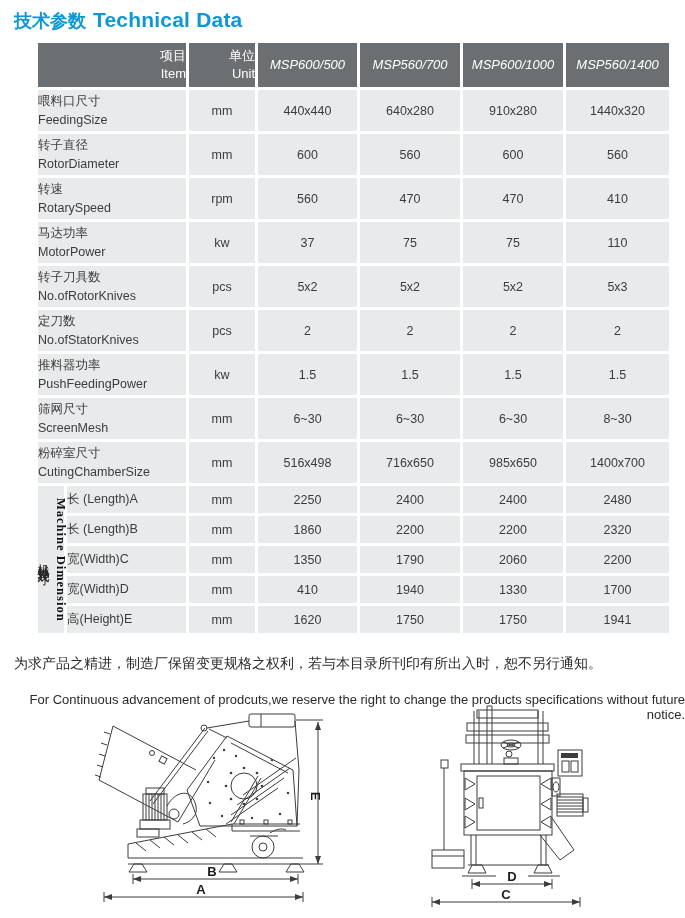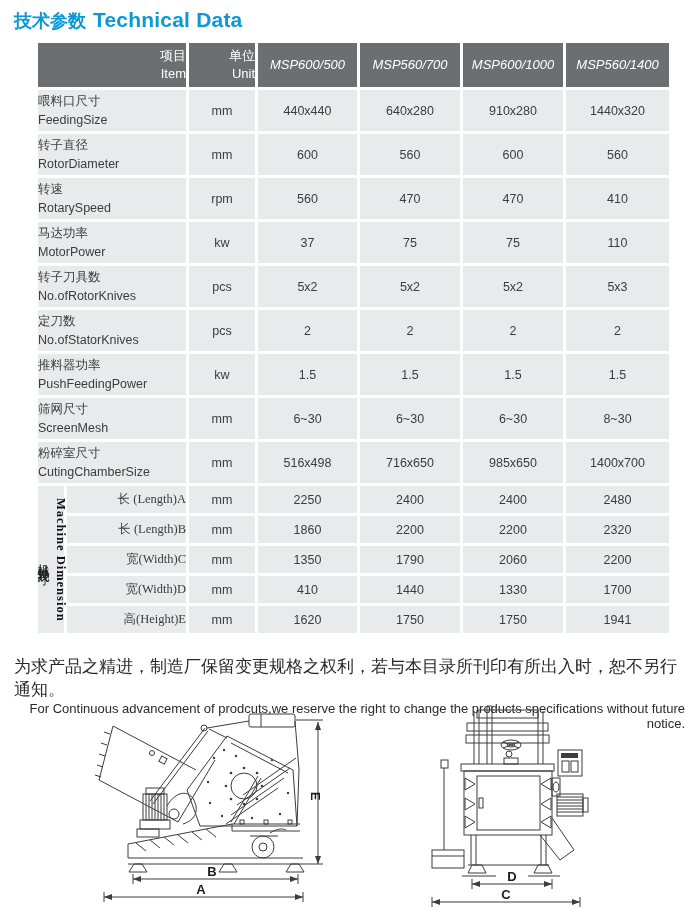--- a/index.html
+++ b/index.html
@@ -18,30 +18,30 @@
              font-size:12.5px;color:#3c3c3c;}
   table.spec thead th{background:#6b6f72;color:#fff;font-weight:normal;height:44px;
              font-size:13px;line-height:1.35;}
   th.h-item{text-align:right;padding-left:10px;}
   th.h-unit{text-align:right;}
   th.h-model{text-align:center;font-style:italic;}
   tr.spec-row td{height:41px;}
   td.spec-label{text-align:left;padding-left:9px;line-height:1.45;font-size:12.5px;}
   td.unit,td.val{text-align:center;font-size:13px;color:#333;}
   tr.dim-row td{height:27px;}
-  td.dim-label{text-align:right;padding-left:20px;font-size:13px;font-family:Liberation Serif, serif;}
+  td.dim-label{text-align:left;padding-left:20px;font-size:13px;}
   td.v-cell{vertical-align:middle;}
   .v-wrap{display:flex;flex-direction:row;justify-content:center;align-items:center;gap:1px;height:100%;}
   .v-zh{writing-mode:vertical-rl;text-orientation:upright;font-size:12px;letter-spacing:2px;color:#222;}
   .v-en{writing-mode:vertical-rl;text-orientation:mixed;font-family:"Liberation Serif",serif;
         font-weight:bold;font-size:12.5px;letter-spacing:1px;color:#111;}
 
   
   .footer{position:absolute;left:14px;top:655px;color:#2a2a2a;}
-  .f-zh{font-size:17px;margin-bottom:0;}
+  .f-zh{font-size:14px;margin-bottom:19px;}
   .f-en{font-size:13px;text-align:right;}
 
   
   svg.drawings{position:absolute;left:0;top:698px;}
   .ln{stroke:#3c3c3c;stroke-width:1;fill:none;}
   .fillk{fill:#3c3c3c;stroke:none;}
   .dim-letter{font-family:"Liberation Sans",sans-serif;font-weight:bold;font-size:13px;fill:#1c1c1c;}
 </style>
 </head>
 <body>
@@ -206,21 +206,21 @@
           <td class="unit">mm</td>
           <td class="val">1350</td>
           <td class="val">1790</td>
           <td class="val">2060</td>
           <td class="val">2200</td>
         </tr>
         <tr class="dim-row">
           <td class="dim-label">宽(Width)D</td>
           <td class="unit">mm</td>
           <td class="val">410</td>
-          <td class="val">1440</td>
+          <td class="val">1940</td>
           <td class="val">1330</td>
           <td class="val">1700</td>
         </tr>
         <tr class="dim-row">
           <td class="dim-label">高(Height)E</td>
           <td class="unit">mm</td>
           <td class="val">1620</td>
           <td class="val">1750</td>
           <td class="val">1750</td>
           <td class="val">1941</td>

